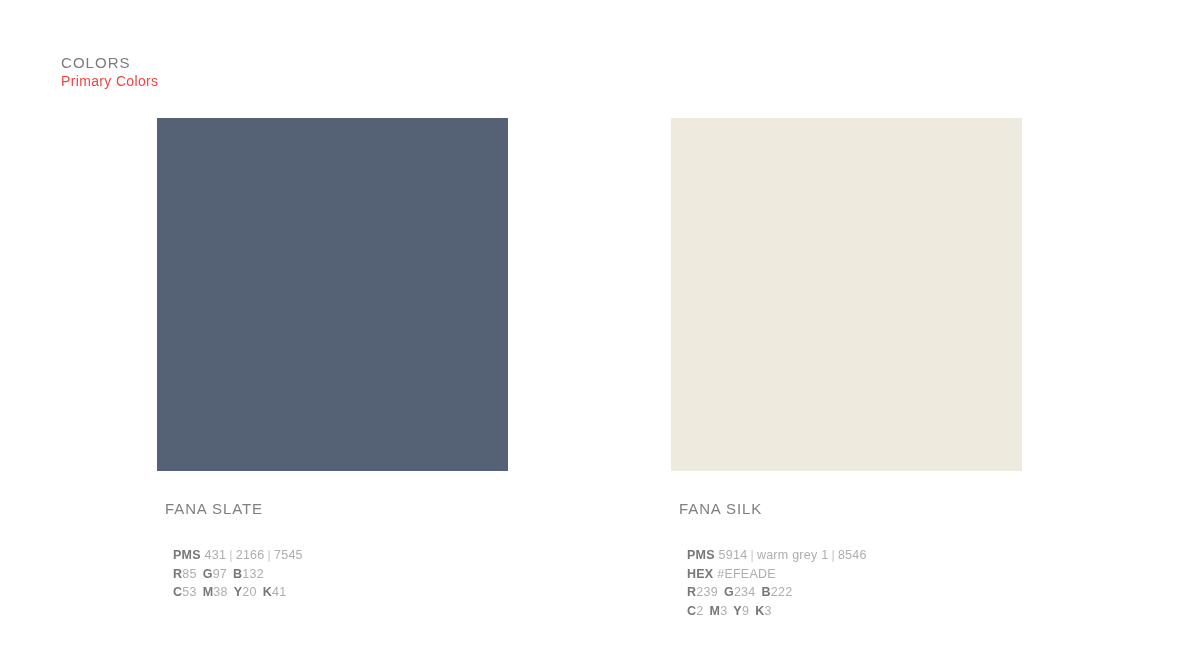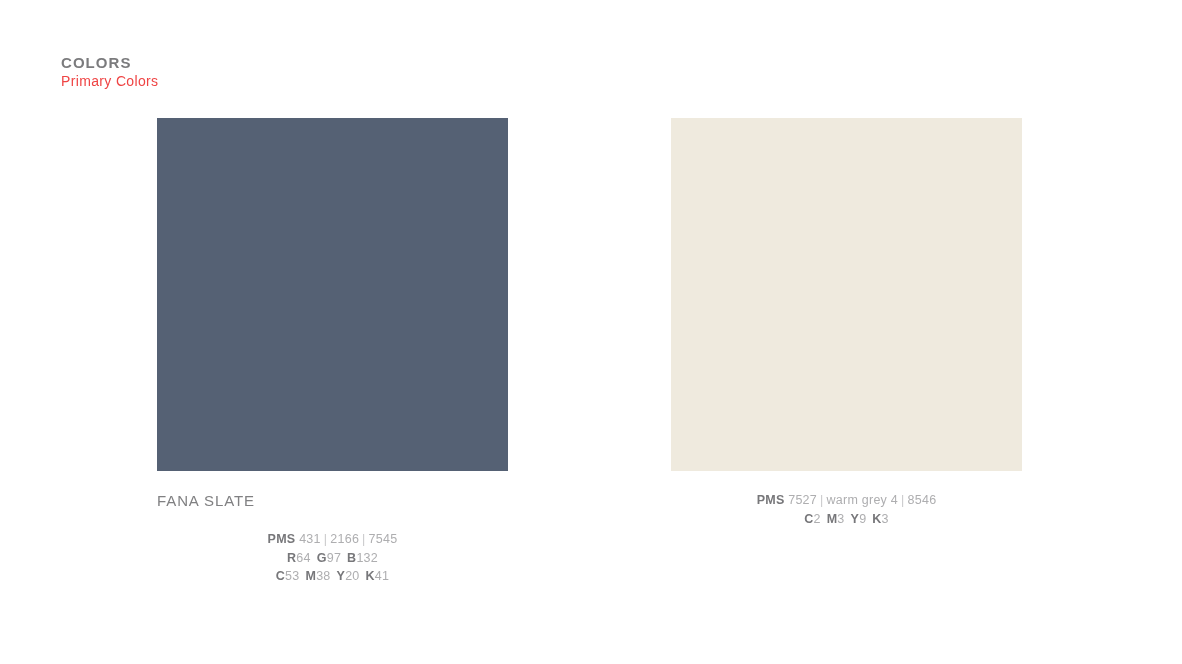--- a/index.html
+++ b/index.html
@@ -17,21 +17,21 @@
   }
 
   
   .page-header {
     position: absolute;
     left: 61px;
     top: 54px;
   }
   .page-header .title {
     font-size: 15px;
-    font-weight: bold;
+    font-weight: normal;
     letter-spacing: 1.05px;
     color: #7b7b7d;
     line-height: 18px;
     margin: 0;
   }
   .page-header .subtitle {
     font-size: 14px;
     font-weight: normal;
     letter-spacing: 0.35px;
     color: #ef4444;
@@ -54,31 +54,30 @@
   .swatch-chip {
     width: 351px;
     height: 353px;
     display: block;
   }
   .swatch-name {
     font-size: 15px;
     font-weight: normal;
     letter-spacing: 0.9px;
     color: #808082;
-    margin: 0;
+    margin: 8px;
     padding-top: 21px;
     line-height: 18px;
   }
 
   .spec-list {
-    margin: 8px;
+    margin: 16px;
     padding: 0;
     list-style: none;
     padding-top: 12px;
-    text-align: center;
   }
   .spec-row {
     font-size: 12.5px;
     line-height: 18.6px;
     white-space: nowrap;
     color: #aeaeb0;
     letter-spacing: 0.25px;
   }
   .spec-label {
     font-weight: bold;
@@ -105,24 +104,27 @@
   <div class="title">COLORS</div>
   <div class="subtitle">Primary Colors</div>
 </div>
 
 <div class="swatch-grid" id="swatch-grid">
     <div class="swatch-card">
       <div class="swatch-chip" style="background: rgb(85, 97, 116);"></div>
       <div class="swatch-name">FANA SLATE</div>
       <div class="spec-list">
         <div class="spec-row"><span class="spec-label">PMS</span> <span class="spec-value">431</span><span class="spec-sep">|</span><span class="spec-value">2166</span><span class="spec-sep">|</span><span class="spec-value">7545</span></div>
-        <div class="spec-row"><span class="spec-pair"><span class="spec-label">R</span><span class="spec-value">64</span></span><span class="spec-pair"><span class="spec-label">G</span><span class="spec-value">97</span></span><span class="spec-pair"><span class="spec-label">B</span><span class="spec-value">132</span></span></div>
+        <div class="spec-row"><span class="spec-pair"><span class="spec-label">R</span><span class="spec-value">85</span></span><span class="spec-pair"><span class="spec-label">G</span><span class="spec-value">97</span></span><span class="spec-pair"><span class="spec-label">B</span><span class="spec-value">132</span></span></div>
         <div class="spec-row"><span class="spec-pair"><span class="spec-label">C</span><span class="spec-value">53</span></span><span class="spec-pair"><span class="spec-label">M</span><span class="spec-value">38</span></span><span class="spec-pair"><span class="spec-label">Y</span><span class="spec-value">20</span></span><span class="spec-pair"><span class="spec-label">K</span><span class="spec-value">41</span></span></div>
       </div>
     </div>
     <div class="swatch-card">
       <div class="swatch-chip" style="background: rgb(239, 234, 222);"></div>
+      <div class="swatch-name">FANA SILK</div>
       <div class="spec-list">
-        <div class="spec-row"><span class="spec-label">PMS</span> <span class="spec-value">7527</span><span class="spec-sep">|</span><span class="spec-value">warm grey 4</span><span class="spec-sep">|</span><span class="spec-value">8546</span></div>
+        <div class="spec-row"><span class="spec-label">PMS</span> <span class="spec-value">5914</span><span class="spec-sep">|</span><span class="spec-value">warm grey 1</span><span class="spec-sep">|</span><span class="spec-value">8546</span></div>
+        <div class="spec-row"><span class="spec-label">HEX</span> <span class="spec-value">#EFEADE</span></div>
+        <div class="spec-row"><span class="spec-pair"><span class="spec-label">R</span><span class="spec-value">239</span></span><span class="spec-pair"><span class="spec-label">G</span><span class="spec-value">234</span></span><span class="spec-pair"><span class="spec-label">B</span><span class="spec-value">222</span></span></div>
         <div class="spec-row"><span class="spec-pair"><span class="spec-label">C</span><span class="spec-value">2</span></span><span class="spec-pair"><span class="spec-label">M</span><span class="spec-value">3</span></span><span class="spec-pair"><span class="spec-label">Y</span><span class="spec-value">9</span></span><span class="spec-pair"><span class="spec-label">K</span><span class="spec-value">3</span></span></div>
       </div>
     </div>
   </div>
 
 </body></html>

